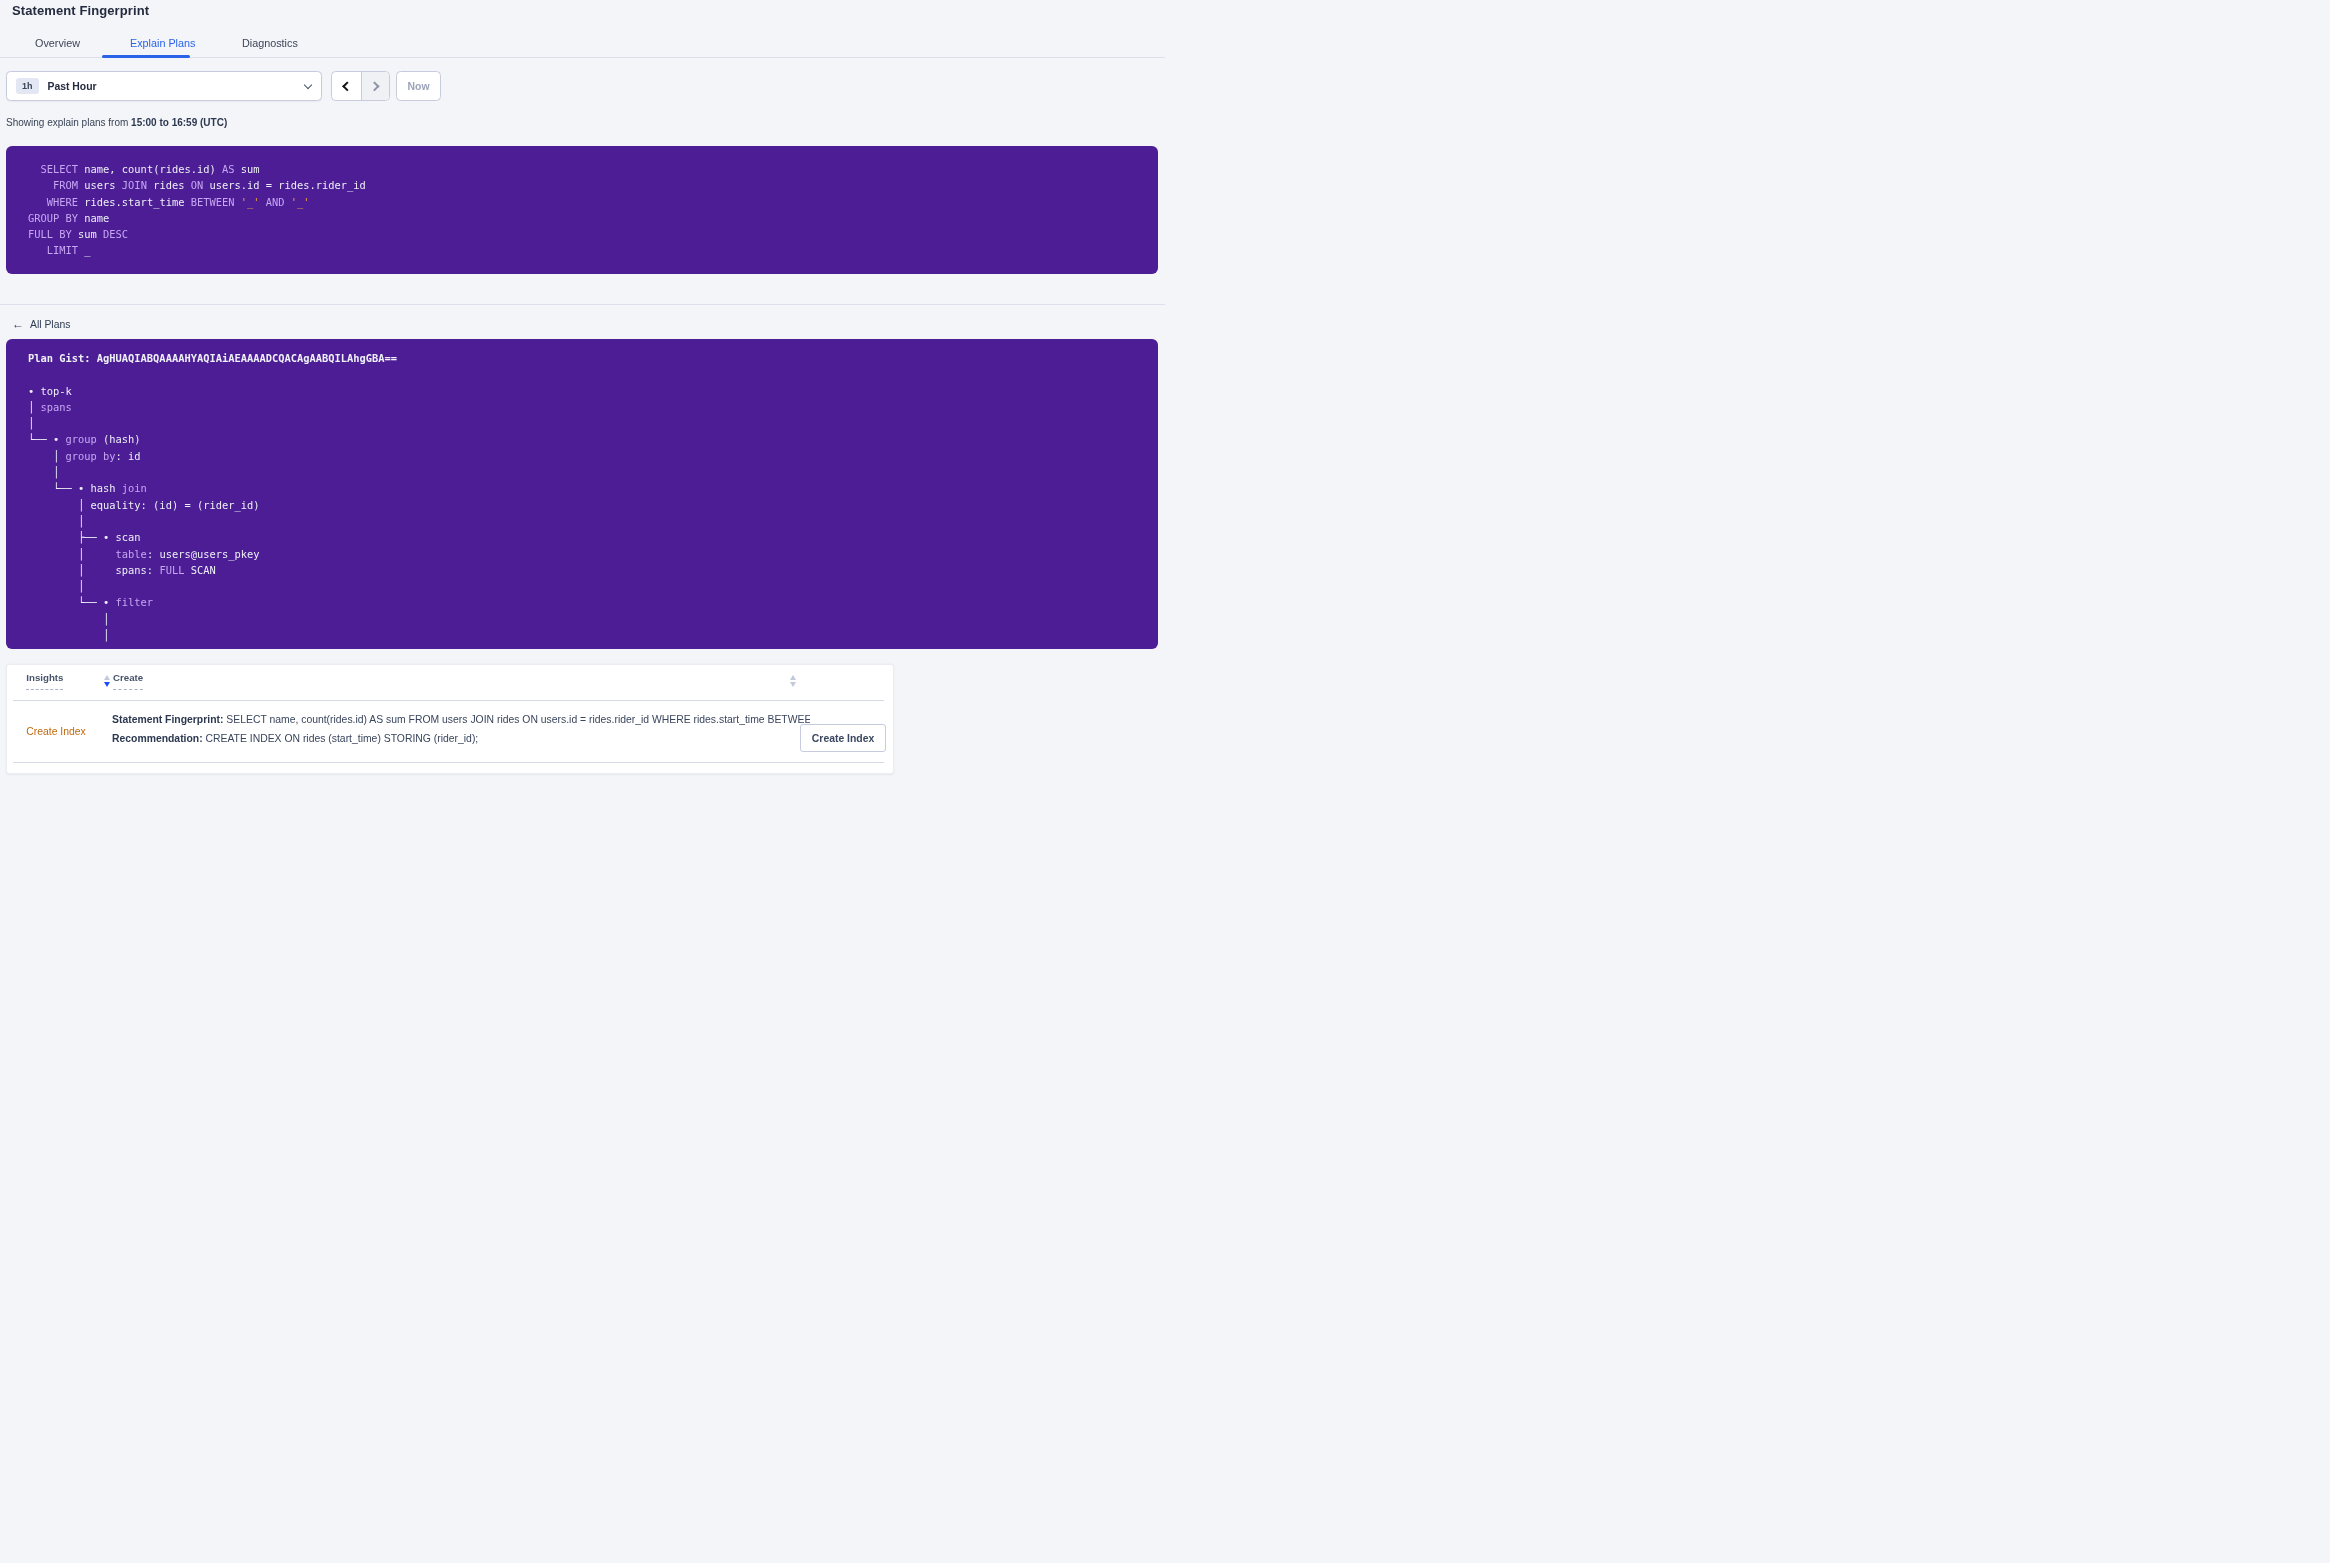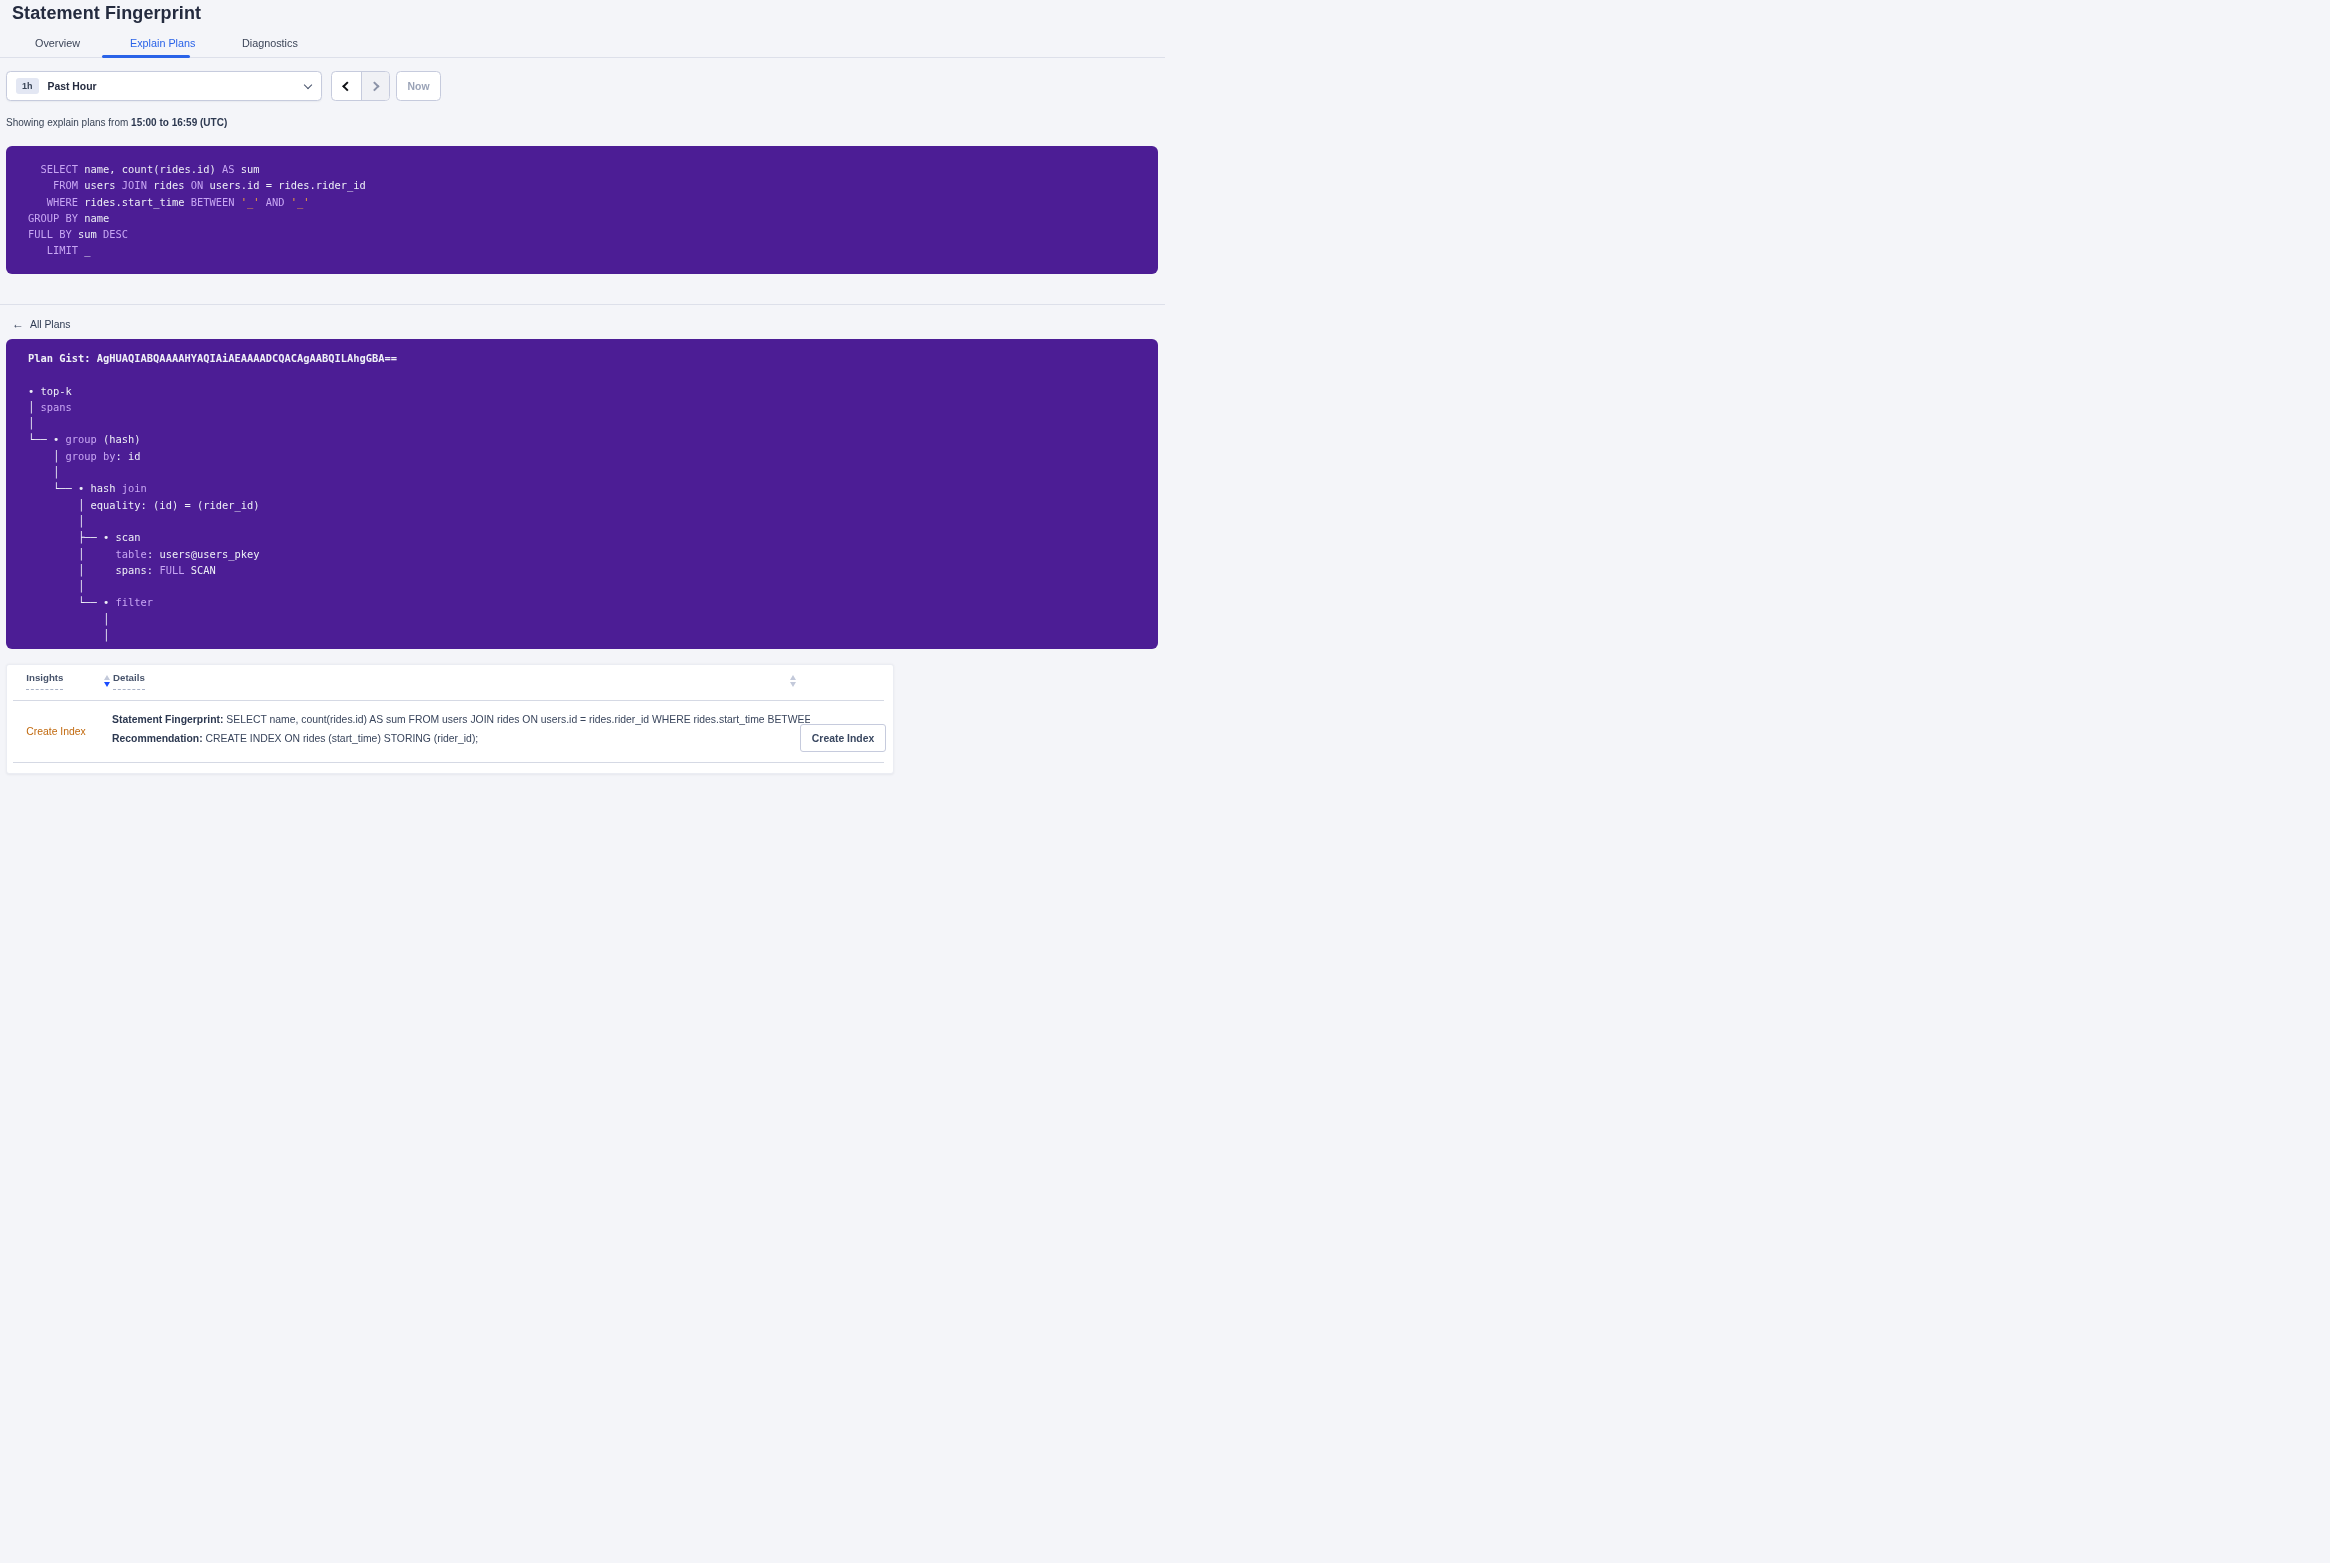--- a/index.html
+++ b/index.html
@@ -8,21 +8,21 @@
     background:#f4f5f9;
     font-family:"Liberation Sans", sans-serif;
     color:#394456;
     position:relative;
   }
   .abs { position:absolute; }
 
   
   .page-title {
     left:12px; top:3px;
-    font-size:18px; font-weight:700; color:#242b3f;
+    font-size:13px; font-weight:700; color:#242b3f;
     letter-spacing:0.1px;
   }
   .tabs-bar {
     left:0; top:0; width:100%; height:58px;
     border-bottom:0.7px solid #dde0ea;
   }
   .tab {
     position:absolute; top:37px;
     font-size:10.8px; color:#3c4558; cursor:pointer; white-space:nowrap;margin-left:17px;
   }
@@ -208,21 +208,21 @@
       <div class="code-line"><span class="tk-id">            │</span></div>
     </div>
 </div>
 
 <div class="abs insights-card">
   <div class="col-header insights-header">Insights</div>
   <div class="sorter sorter-1">
     <i class="tri up"></i>
     <i class="tri down active"></i>
   </div>
-  <div class="col-header details-header">Details</div>
+  <div class="col-header details-header">Create</div>
   <div class="sorter sorter-2">
     <i class="tri up"></i>
     <i class="tri down"></i>
   </div>
   <div class="header-rule"></div>
 
   <div>
     <div class="insight-link">Create Index</div>
     <div class="detail-line detail-line-1">
       <b>Statement Fingerprint:</b><span> SELECT name, count(rides.id) AS sum FROM users JOIN rides ON users.id = rides.rider_id WHERE rides.start_time BETWEEN '_...</span>

